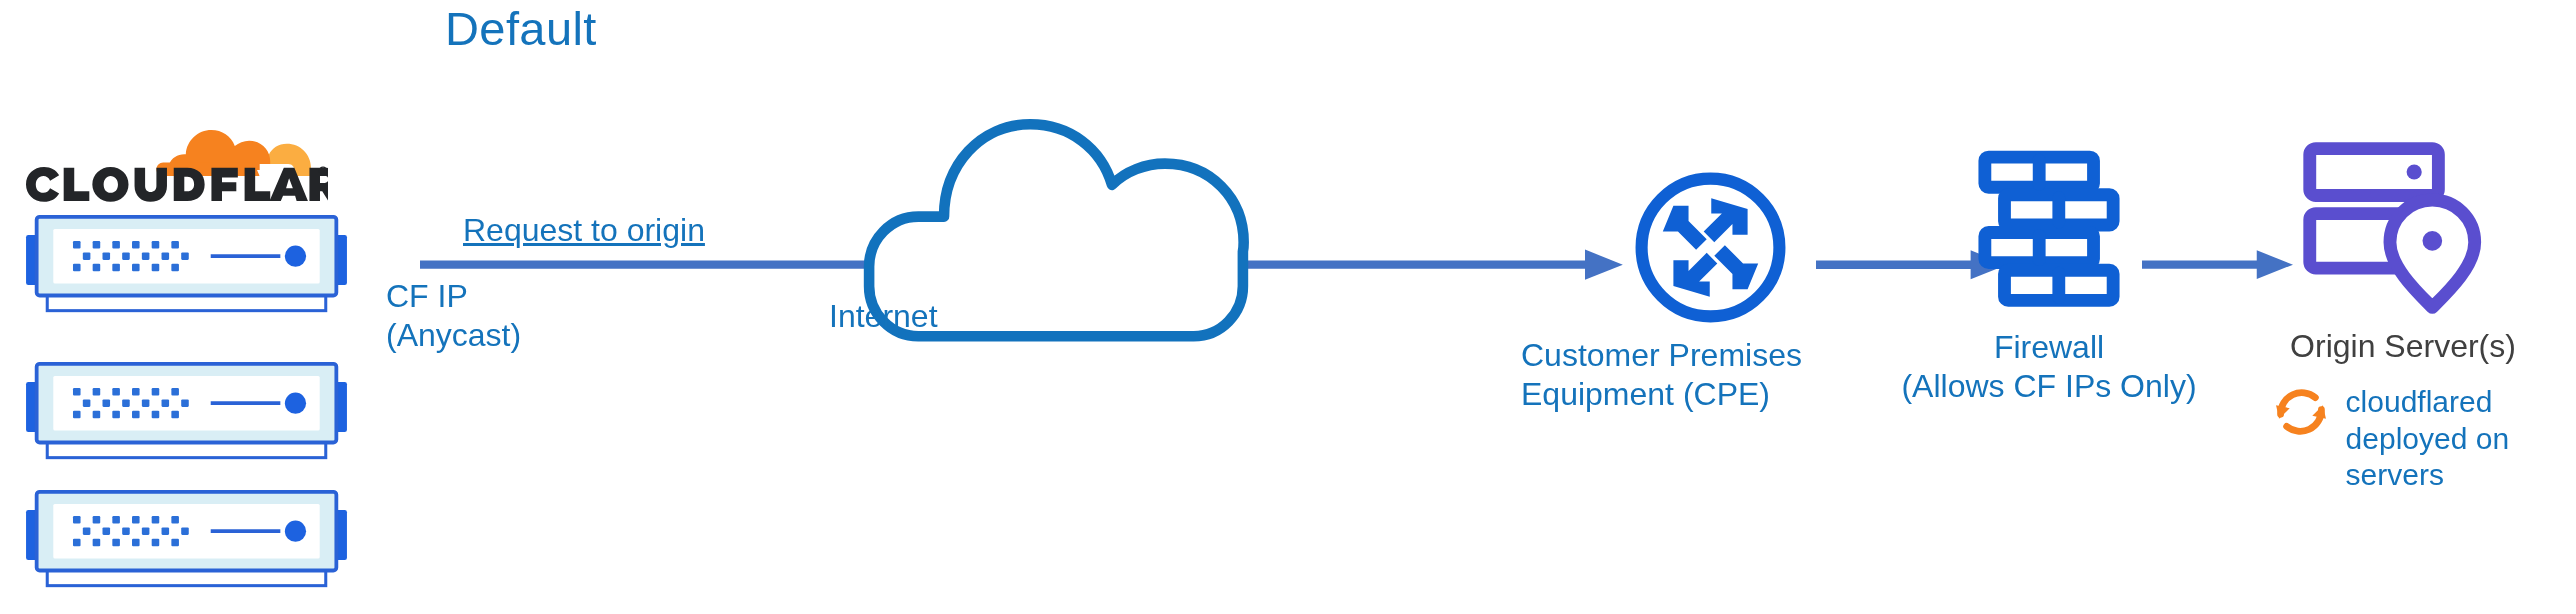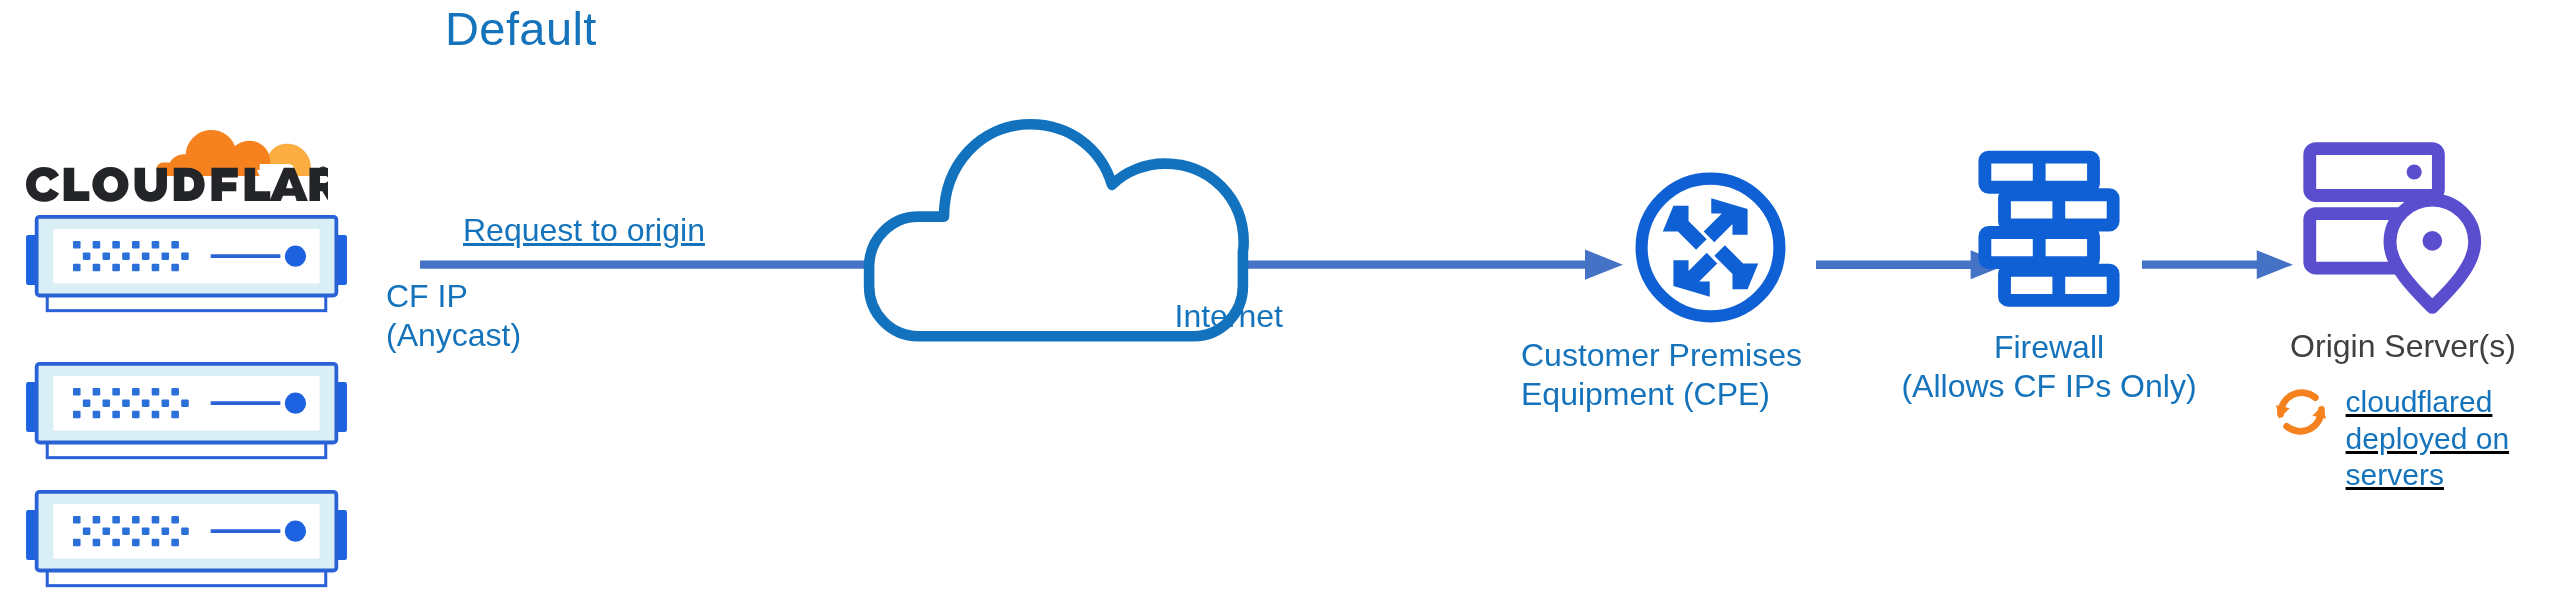--- a/index.html
+++ b/index.html
@@ -77,21 +77,21 @@
     left: 829px;
     top: 106px;
     width: 454px;
     height: 250px;
   }
   #internet-cloud svg { display: block; width: 100%; height: 100%; }
   #internet-cloud-label {
     left: 829px;
     top: 298px;
     width: 454px;
-    text-align: right;
+    text-align: left;
     font-size: 32px;
     color: #1473bb;
   }
 
   
   #cpe-icon { left: 1631px; top: 168px; width: 159px; height: 159px; }
   #cpe-icon svg { display: block; width: 100%; height: 100%; }
   #cpe-label {
     left: 1521px;
     top: 336px;
@@ -128,21 +128,20 @@
   }
 
   
   #cloudflared-note {
     left: 2270px;
     top: 381px;
     width: 303px;
     display: flex;
     align-items: flex-start;
     gap: 13.6px;
-    text-decoration: underline;
   }
   #cloudflared-icon { flex: 0 0 auto; width: 62px; height: 62px; }
   #cloudflared-icon svg { display: block; width: 100%; height: 100%; }
   #cloudflared-text {
     font-size: 30px;
     color: #1473bb;
     line-height: 1.22;
     padding-top: 3px;
   }
 </style>

